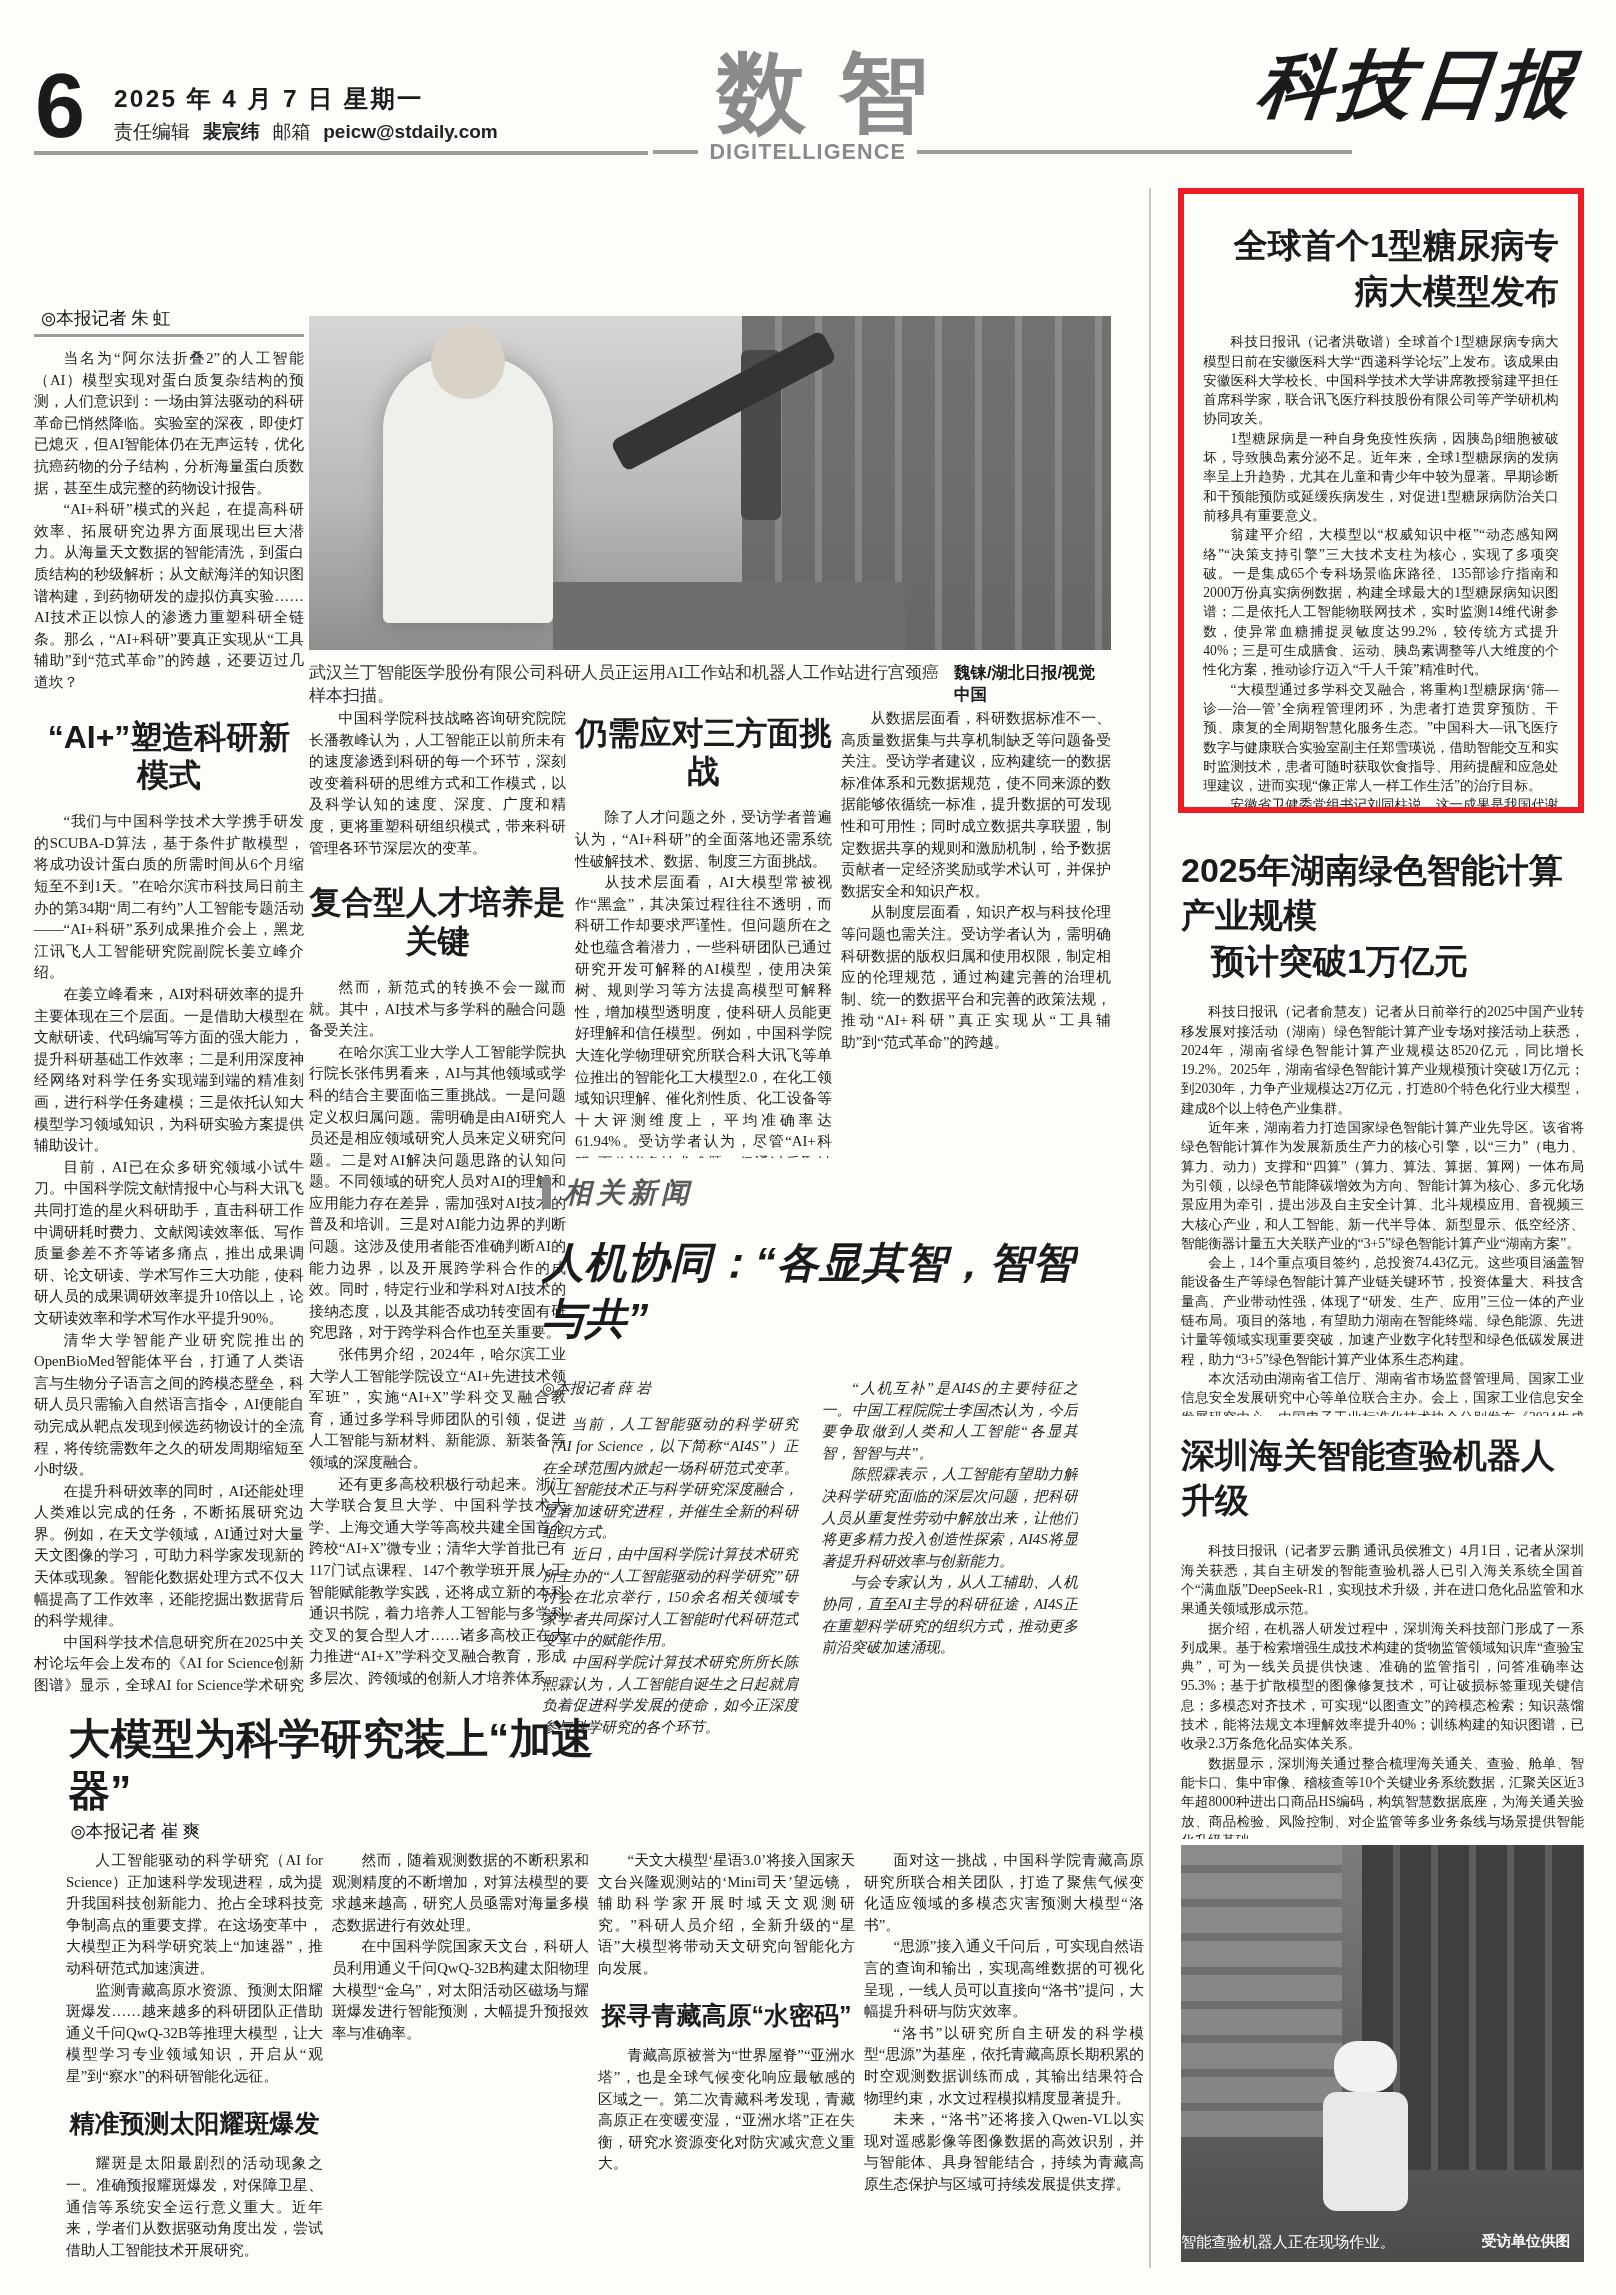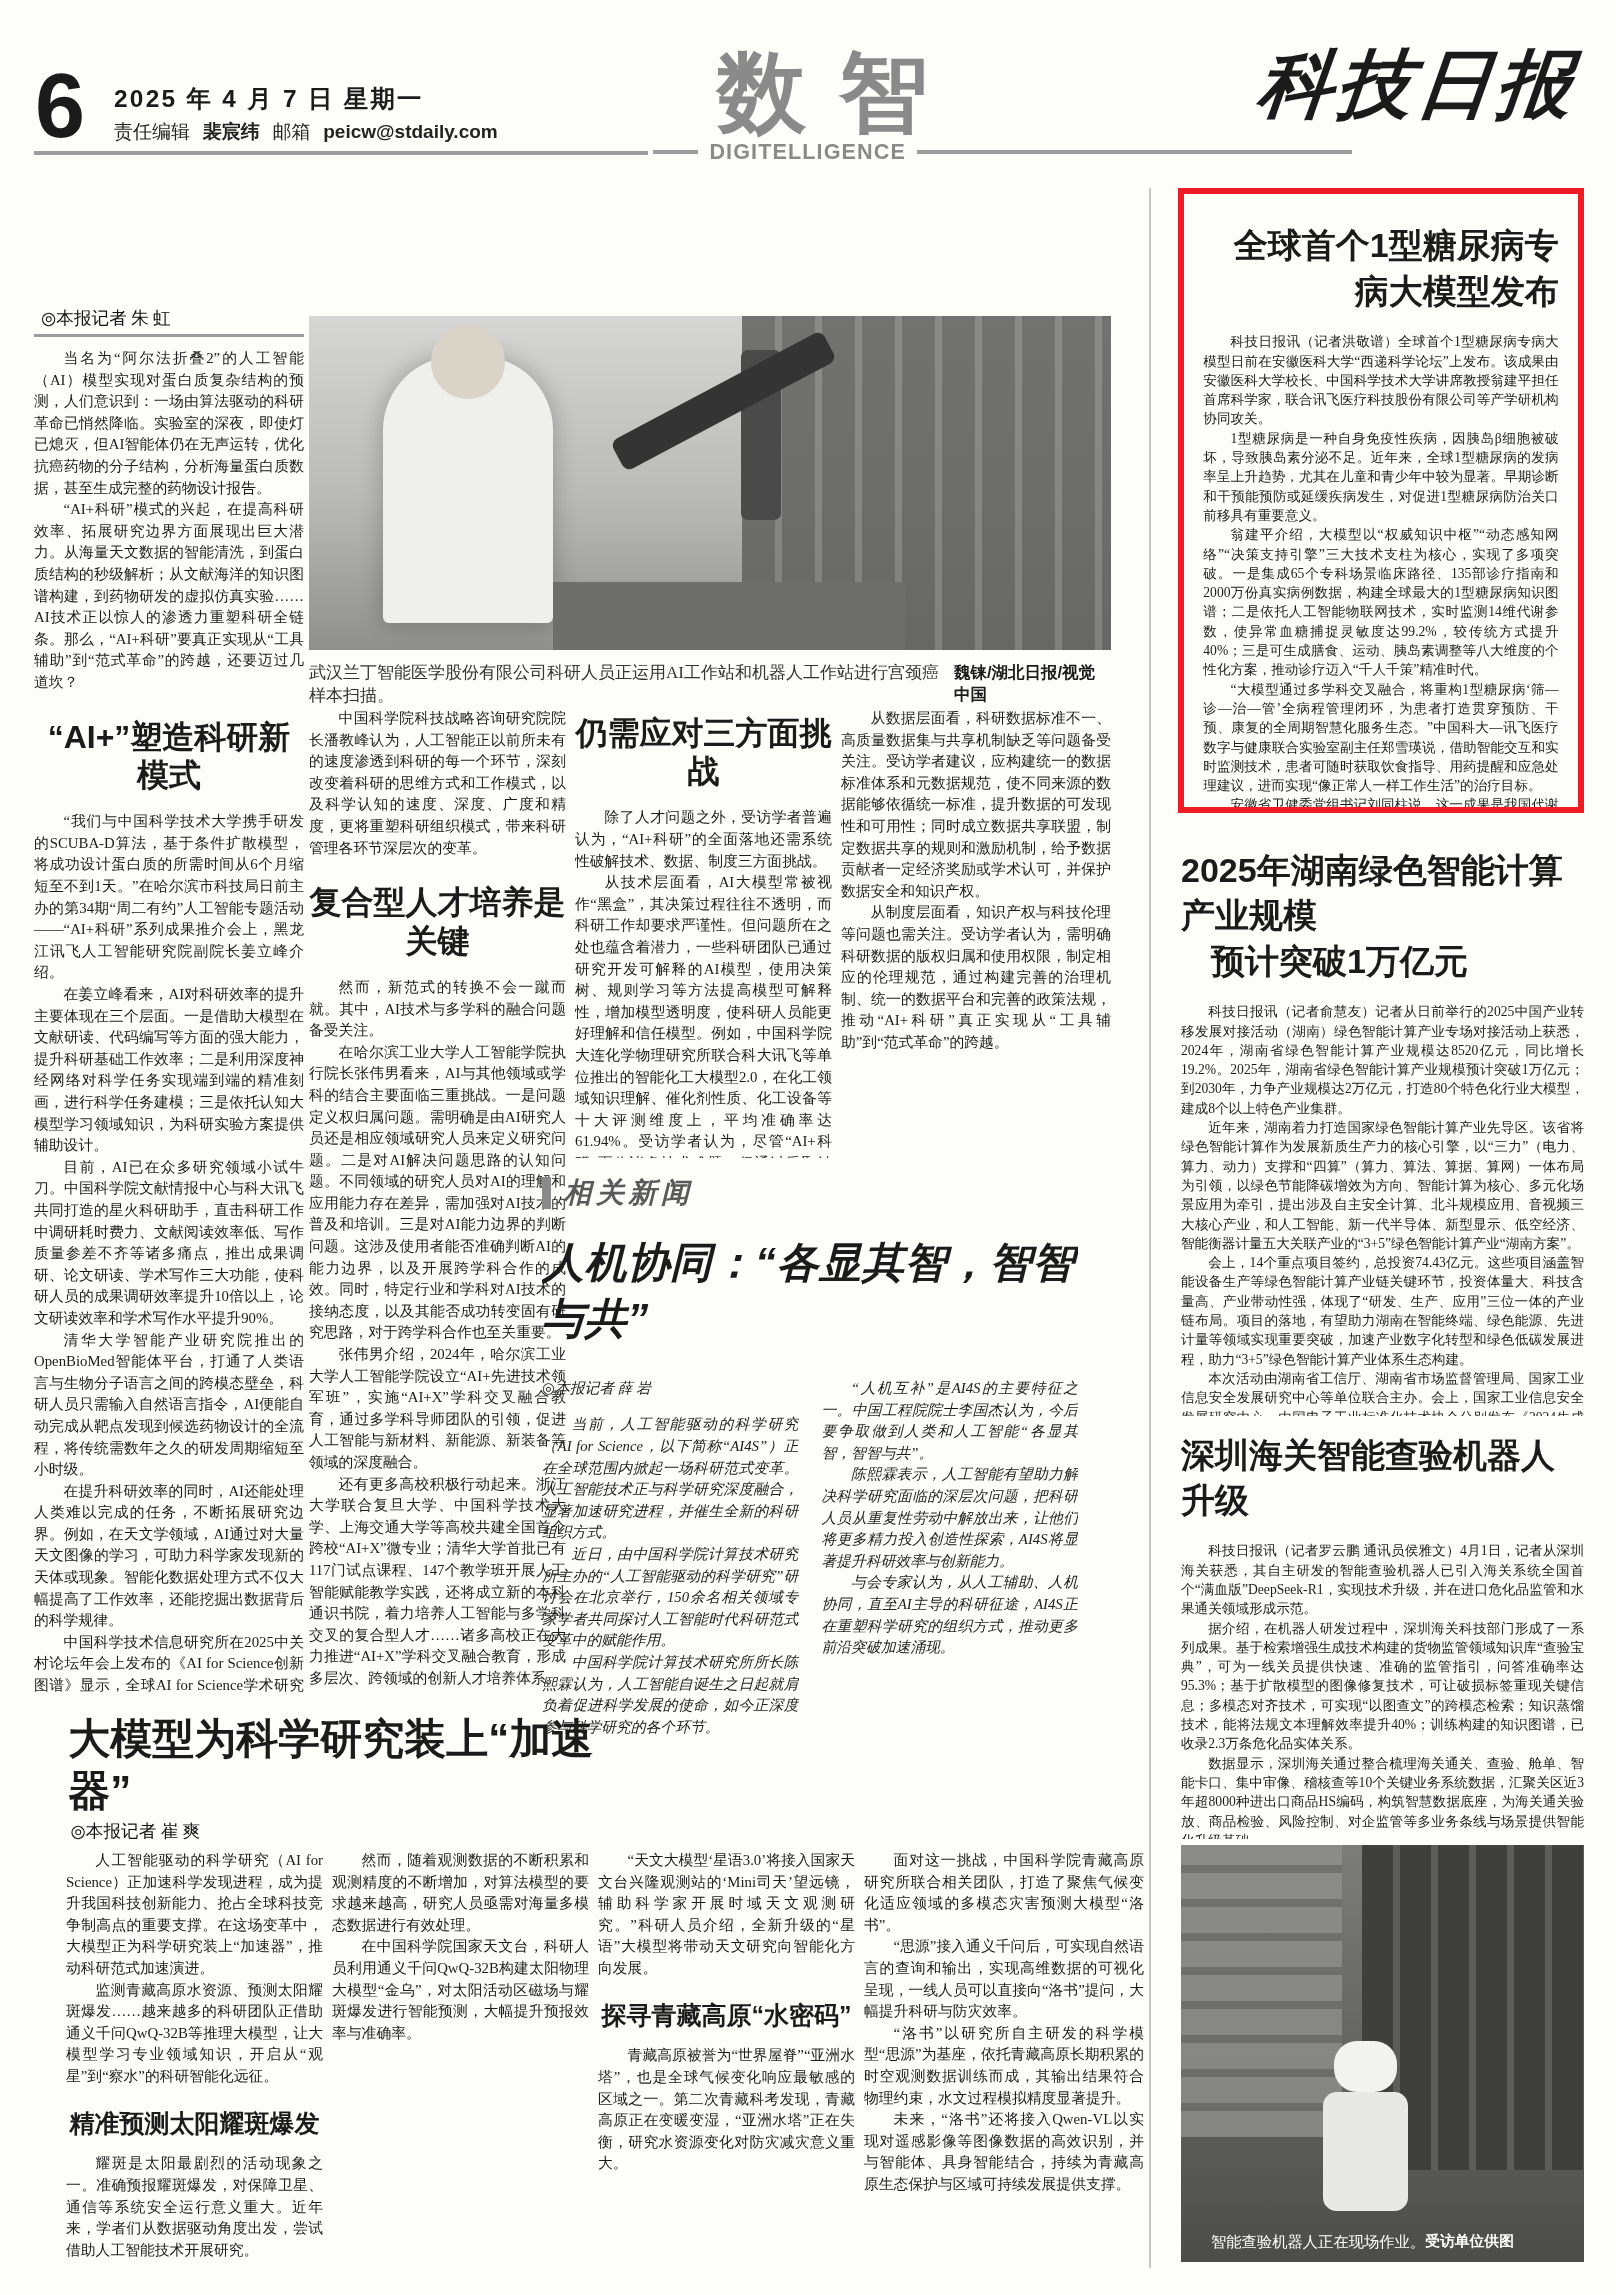--- a/index.html
+++ b/index.html
@@ -73,21 +73,21 @@
   .shenzhen{position:absolute;left:1181px;top:1419px;width:403px;height:420px;overflow:hidden;}
   
   .photo2{position:absolute;left:1181px;top:1845px;width:403px;height:417px;overflow:hidden;
           background:linear-gradient(180deg,#7c7c7a,#4c4c4a);}
   .p2-stripes{position:absolute;right:0;top:0;width:55%;height:78%;
           background:repeating-linear-gradient(90deg,#3f3f3d 0 31px,#5d5d5b 31px 38px);}
   .p2-boxes{position:absolute;left:0;top:0;width:40%;height:70%;
           background:repeating-linear-gradient(0deg,#8f8f8d 0 26px,#6f6f6d 26px 34px);opacity:.8;}
   .p2-robot-body{position:absolute;left:142px;bottom:51px;width:85px;height:119px;background:#e8e8e6;border-radius:13.6px;}
   .p2-robot-head{position:absolute;left:153px;bottom:170px;width:63px;height:51px;background:#f2f2f0;border-radius:23px;}
-  .p2-cap{position:absolute;left:30px;right:13.6px;bottom:9px;display:flex;justify-content:flex-start;color:#fff;}
+  .p2-cap{position:absolute;left:0;right:13.6px;bottom:9px;display:flex;justify-content:space-between;color:#fff;}
   .p2-cap .cap{font-size:15.3px;} .p2-cap .credit{font-size:14.8px;font-weight:700;}
 </style>
 </head>
 <body>
 
 <div class="page">
 
   <div class="pagenum sans">6</div>
   <div class="dateline sans">2025 年 4 月 7 日  星期一</div>
   <div class="editline">

